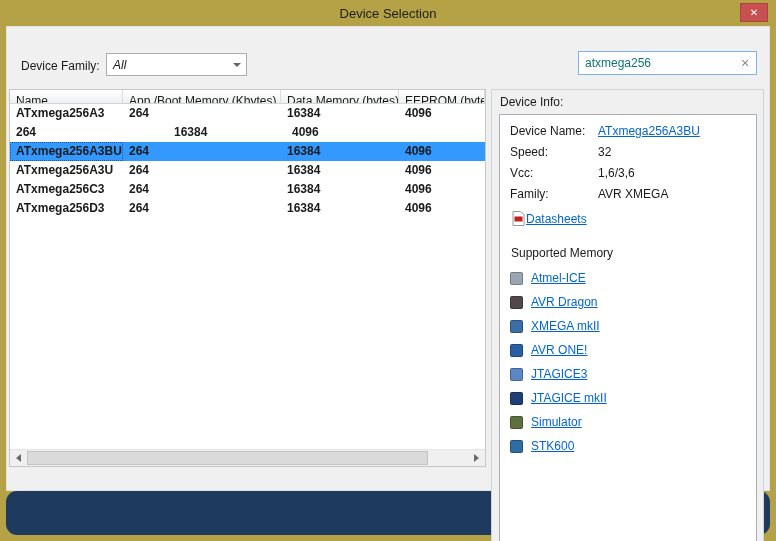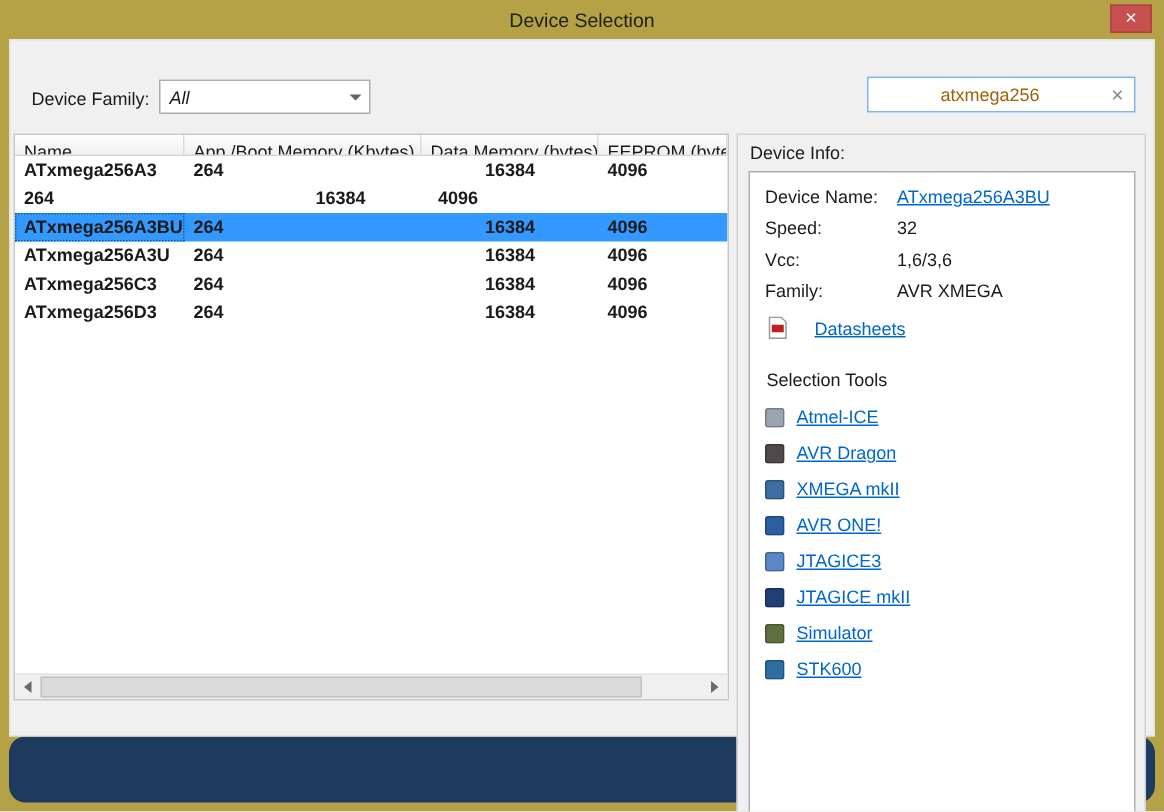--- a/index.html
+++ b/index.html
@@ -23,30 +23,30 @@
   
   .content{flex:1;background:#f0f0f0;position:relative;border:1px solid #e3e3e3;}
 
   .family-label{position:absolute;left:14px;top:32px;}
   .combo{position:absolute;left:99px;top:26px;width:141px;height:23px;background:#fff;border:1px solid #acacac;display:flex;align-items:center;font-style:italic;}
   .combo .value{flex:1;padding-left:6px;}
   .combo .arrow-btn{width:18px;height:100%;display:flex;align-items:center;justify-content:center;}
   .tri-down{width:0;height:0;border-left:4px solid transparent;border-right:4px solid transparent;border-top:4px solid #646464;}
 
   .search-box{position:absolute;left:571px;top:24px;width:179px;height:24px;background:#fff;border:1px solid #7eb4ea;display:flex;align-items:center;}
-  .search-input{flex:1;min-width:0;border:none;outline:none;background:transparent;font:inherit;padding:0 6px;color:#a16207;margin-left:42px;}
+  .search-input{flex:1;min-width:0;border:none;outline:none;background:transparent;font:inherit;padding:0 6px;color:#0f766e;}
   .search-clear{width:22px;text-align:center;color:#8a8a8a;font-size:11px;cursor:default;}
 
   
   .table-wrap{position:absolute;left:2px;top:62px;width:477px;height:378px;background:#fff;border:1px solid #c6c6c6;display:flex;flex-direction:column;}
   .thead{display:flex;height:14px;background:linear-gradient(#ffffff,#eef0f1);border-bottom:1px solid #d5d5d5;flex:none;}
   .th{padding:4px 6px 0;border-right:1px solid #dcdcdc;white-space:nowrap;overflow:hidden;}
   .c0{width:113px;flex:none;}
   .c1{width:158px;flex:none;}
-  .c2{width:118px;flex:none;text-align:center;}
+  .c2{width:118px;flex:none;}
   .c3{flex:1;min-width:0;}
   .tbody{flex:1;overflow:hidden;}
   .tr{display:flex;height:19px;line-height:19px;}
   .td{padding:0 6px;white-space:nowrap;overflow:hidden;font-weight:bold;}
   .tr.selected{background:var(--selection);}
   .tr.selected .td.focus-cell{outline:1px dotted #0d5ca8;outline-offset:-1px;}
 
   .hscroll{height:17px;background:#f0f0f0;border-top:1px solid #e4e4e4;display:flex;flex:none;}
   .hs-btn{width:17px;display:flex;align-items:center;justify-content:center;}
   .tri-left{width:0;height:0;border-top:4px solid transparent;border-bottom:4px solid transparent;border-right:5px solid #6a6a6a;}
@@ -54,21 +54,21 @@
   .hs-track{flex:1;position:relative;}
   .hs-thumb{position:absolute;left:0;top:1px;bottom:1px;width:91%;background:#dadada;border:1px solid #c3c3c3;}
 
   
   .info-panel{position:absolute;left:484px;top:62px;width:273px;height:503px;border:1px solid #ccd4da;background:#f0f0f0;padding:3px 6px 8px 7px;}
   .info-header{margin:2px 0 5px 1px;}
   .info-box{background:#fff;border:1px solid #abadb3;height:calc(100% - 24px);padding:9px 10px;overflow:hidden;}
   .field{display:flex;margin-bottom:7px;}
   .flabel{width:88px;flex:none;}
   .link{color:var(--link);text-decoration:underline;cursor:pointer;}
-  .datasheets-row{display:flex;align-items:center;gap:18px;margin:10px 0 20px 2px;}
+  .datasheets-row{display:flex;align-items:center;gap:1px;margin:10px 0 20px 2px;}
   .tools-header{margin:0 0 11px 1px;}
   .tool{display:flex;align-items:center;gap:8px;margin-bottom:10px;}
   .tool-icon{width:13px;height:13px;border-radius:2px;flex:none;border:1px solid rgba(0,0,0,.25);}
   .t0{background:#9aa5b1;}
   .t1{background:#50484a;}
   .t2{background:#3a6ea5;}
   .t3{background:#2b5fa3;}
   .t4{background:#5a87c5;}
   .t5{background:#1f3f77;}
   .t6{background:#5f7040;}
@@ -186,21 +186,21 @@
         </div>
 
         <div class="datasheets-row">
           <svg width="13" height="15" viewBox="0 0 13 15">
             <path d="M1 .5h7.5L12 3.5v11H1z" fill="#ffffff" stroke="#9a9a9a"></path>
             <rect x="2.5" y="5.5" width="8" height="5" fill="#c11e1e"></rect>
           </svg>
           <span class="link">Datasheets</span>
         </div>
 
-        <div class="tools-header">Selection Tools</div>
+        <div class="tools-header">Supported Memory</div>
 
         <div class="tool">
           <span class="tool-icon t0"></span>
           <span class="link">Atmel-ICE</span>
         </div>
         <div class="tool">
           <span class="tool-icon t1"></span>
           <span class="link">AVR Dragon</span>
         </div>
         <div class="tool">

